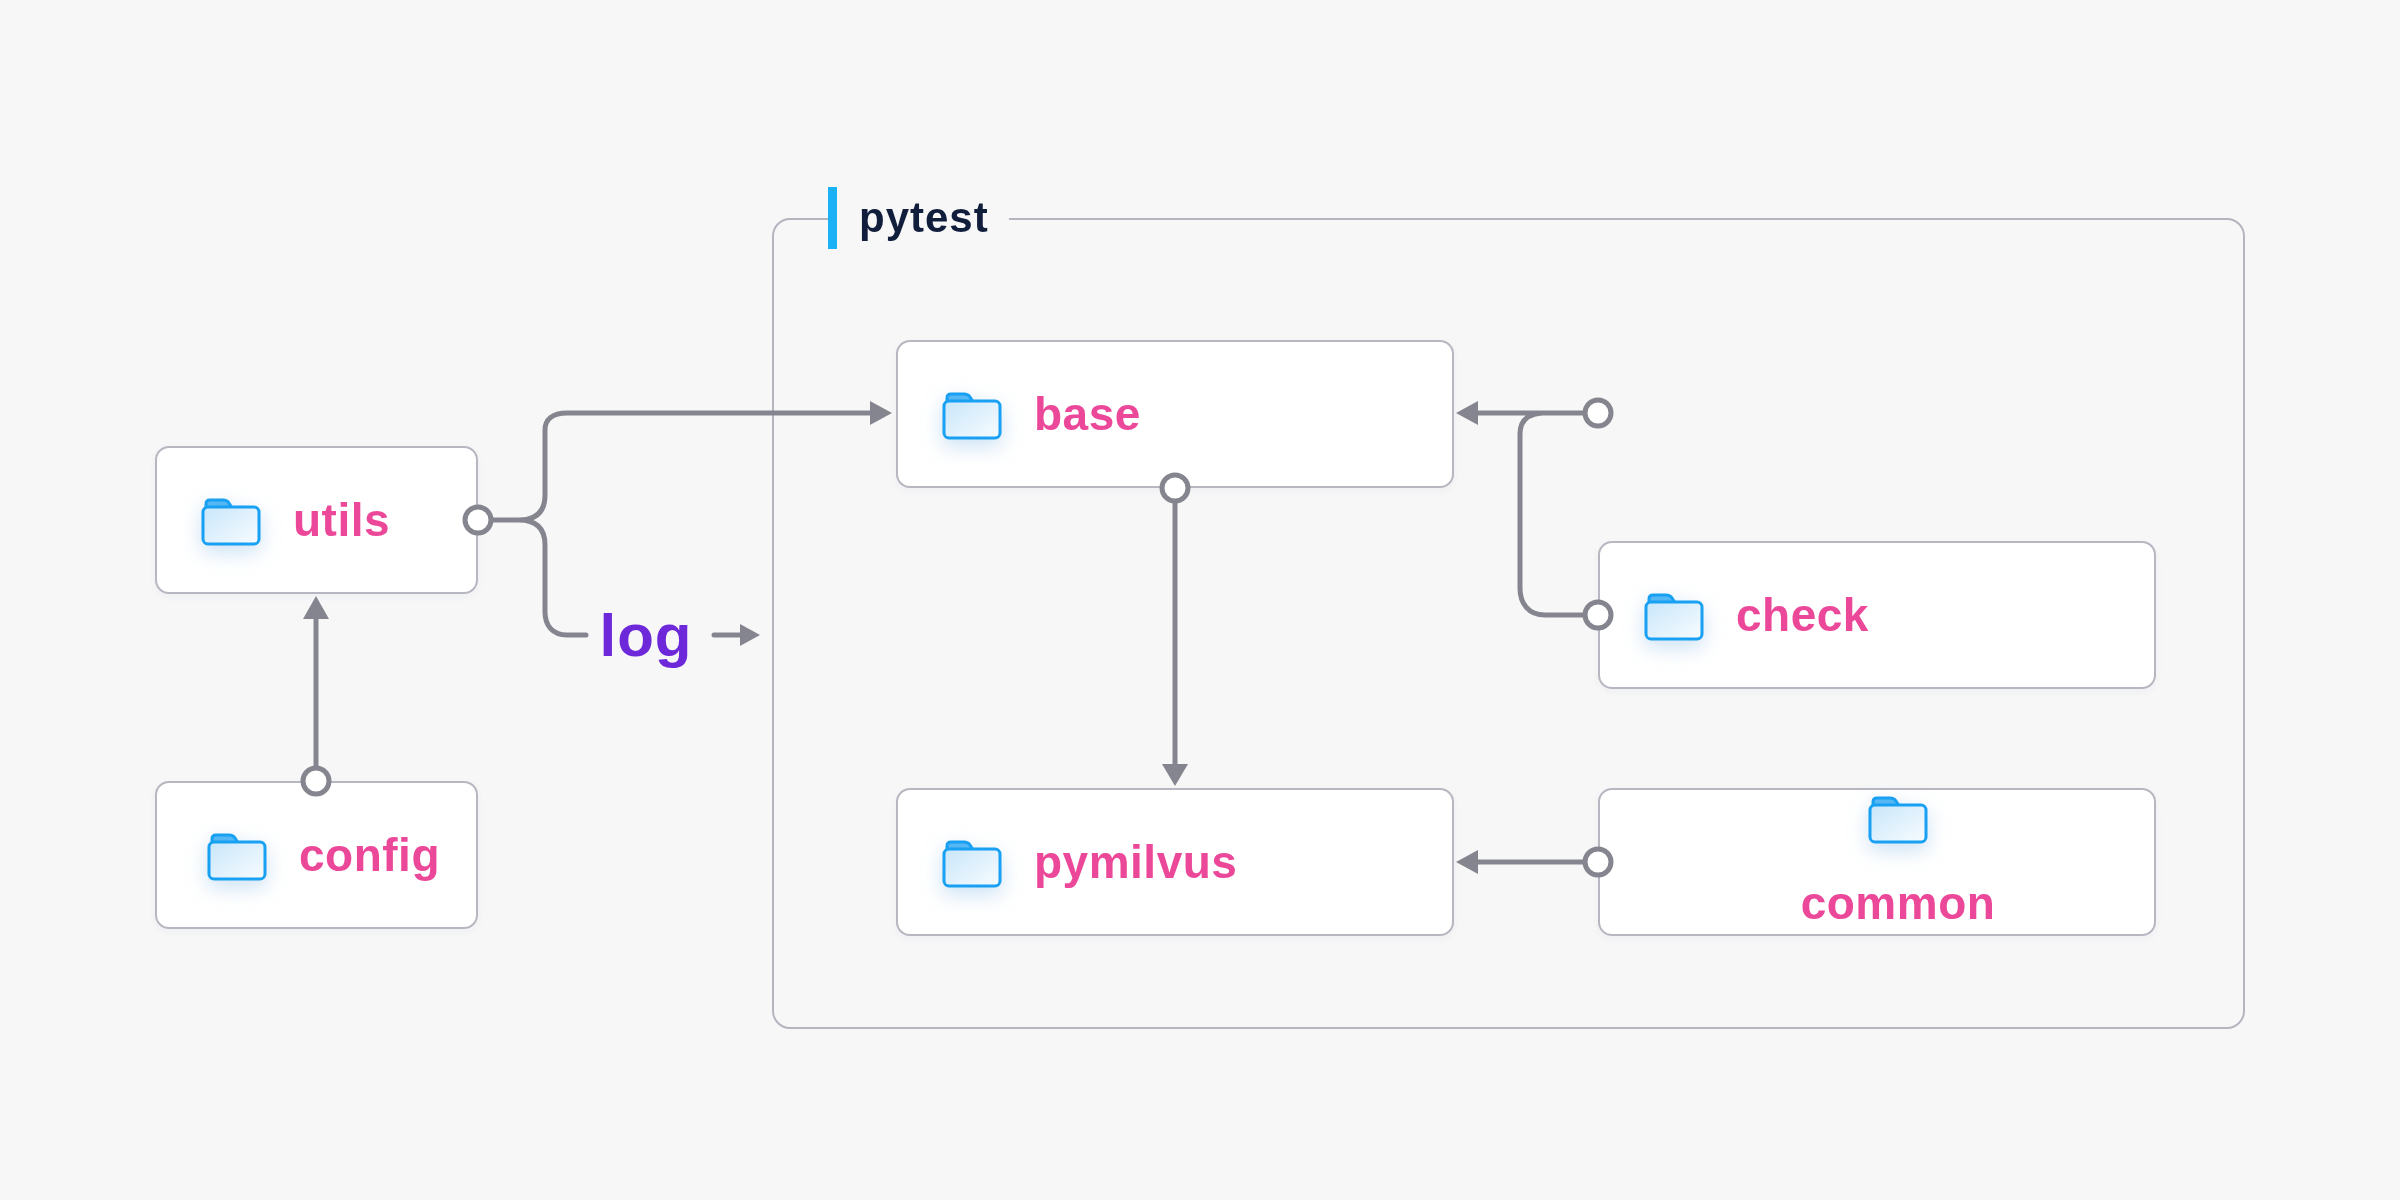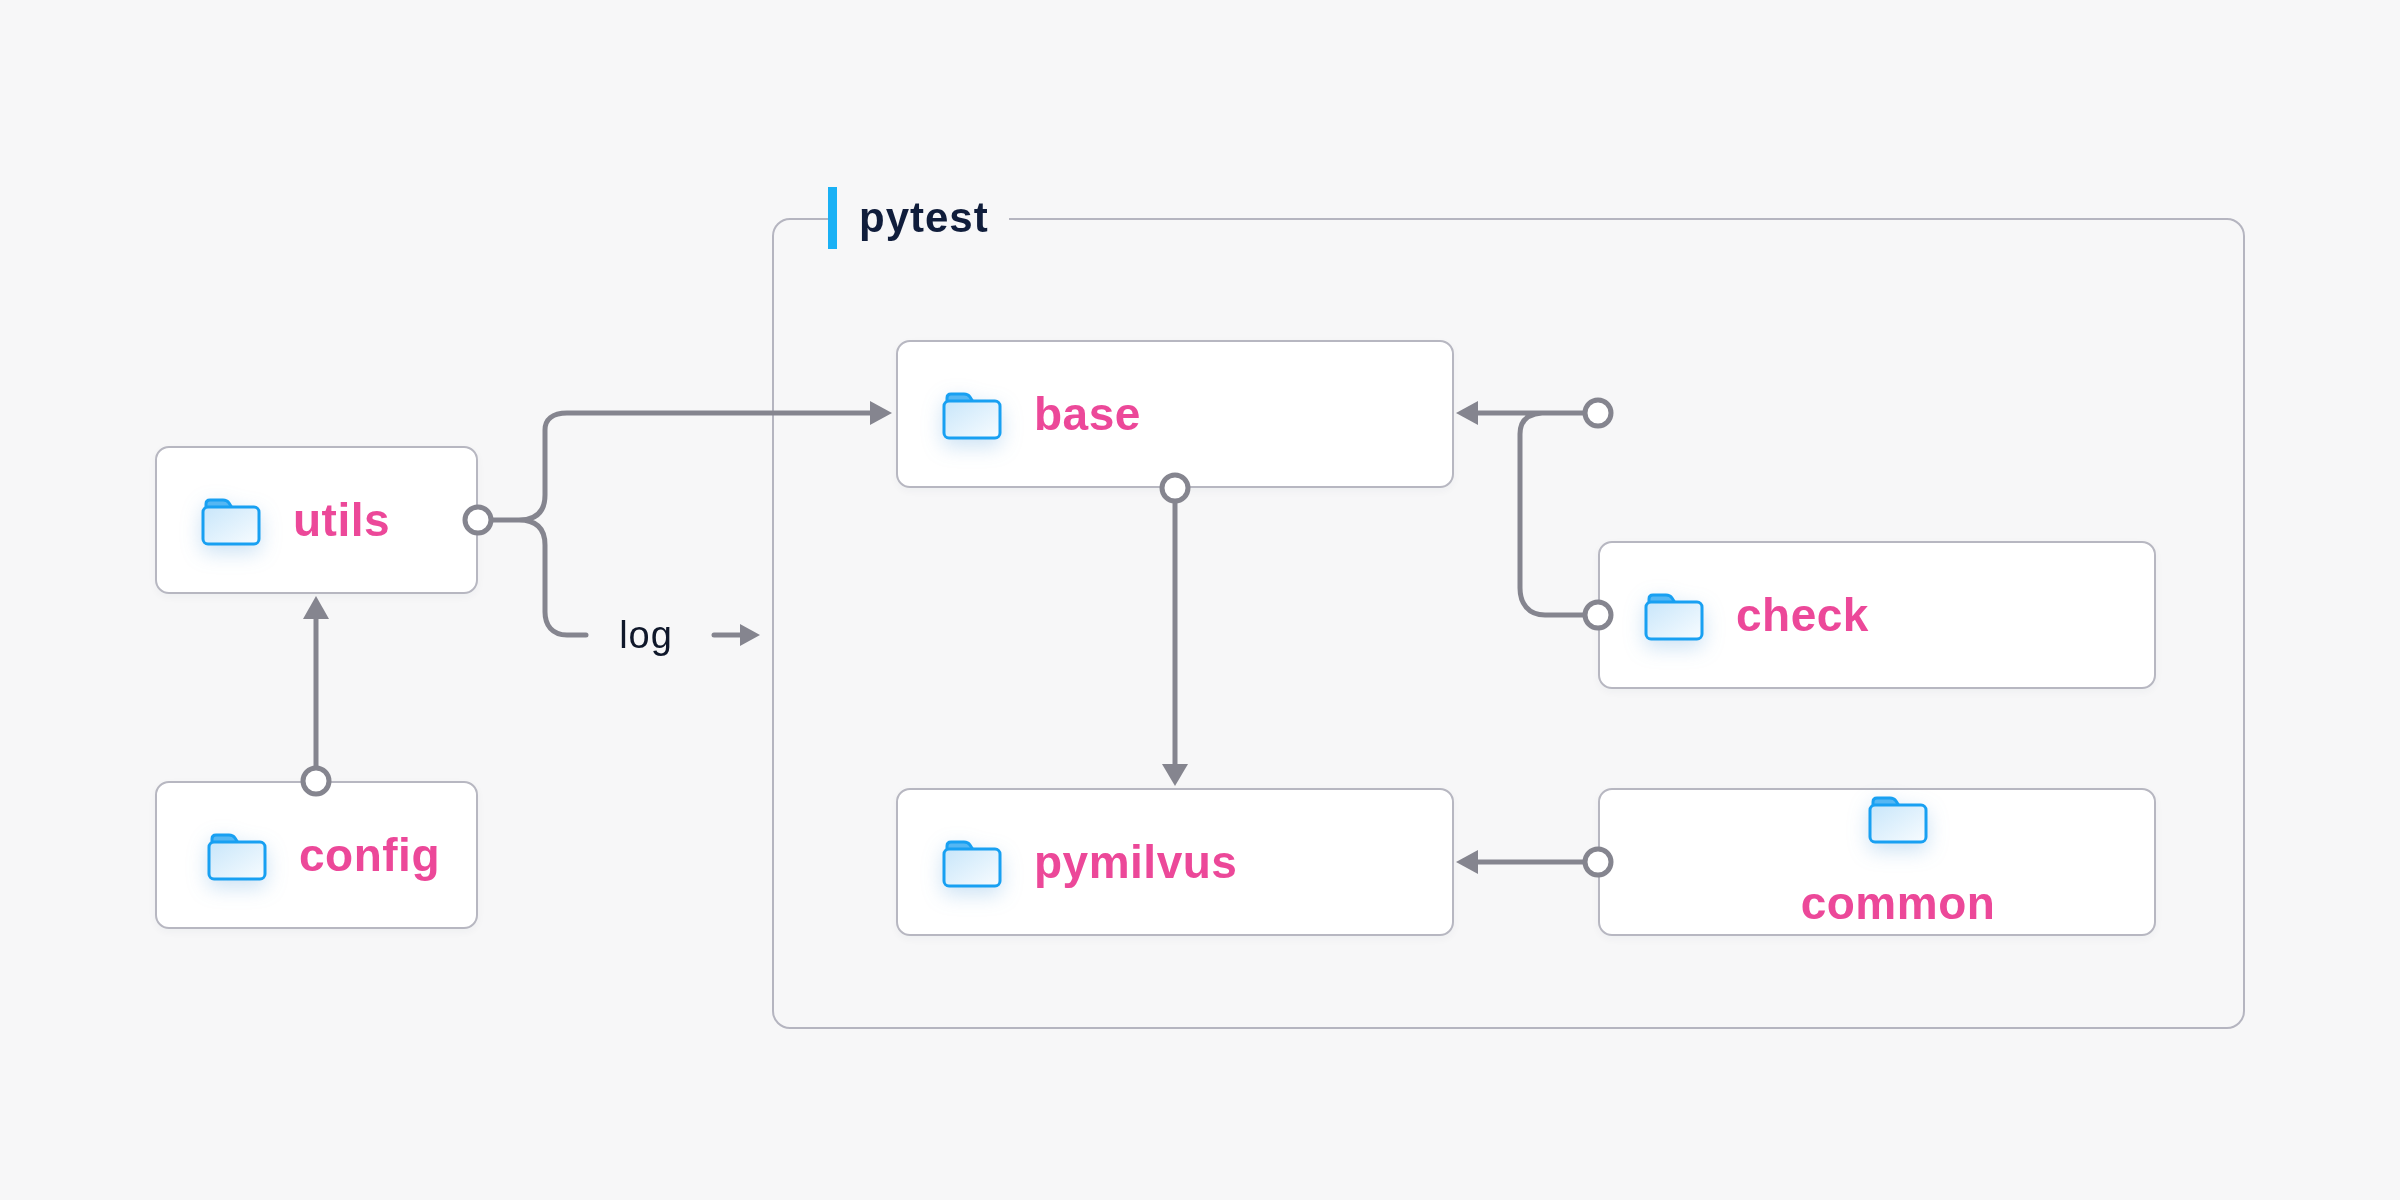--- a/index.html
+++ b/index.html
@@ -39,21 +39,21 @@
   .folder{filter:drop-shadow(0 7px 10px rgba(50,140,210,0.25));flex:0 0 auto;}
   
   .wires{position:absolute;left:0;top:0;z-index:4;pointer-events:none;}
   .wire{stroke:#85858f;stroke-width:5;fill:none;stroke-linecap:round;stroke-linejoin:round;}
   .origin{stroke:#85858f;stroke-width:5;fill:#ffffff;}
   .head{fill:#85858f;stroke:none;}
   
   .log-label{
     position:absolute;left:596px;top:606px;width:100px;height:58px;z-index:4;
     display:flex;align-items:center;justify-content:center;
-    font-size:38px;font-weight:400;color:#0f172a;letter-spacing:1px;
+    font-size:60px;font-weight:700;color:#6d28d9;letter-spacing:1px;
   }
 </style>
 </head>
 <body>
 
 <div class="canvas">
 
   <svg width="0" height="0" style="position:absolute">
     <defs>
       <linearGradient id="fg" x1="0" y1="0" x2="1" y2="1">

